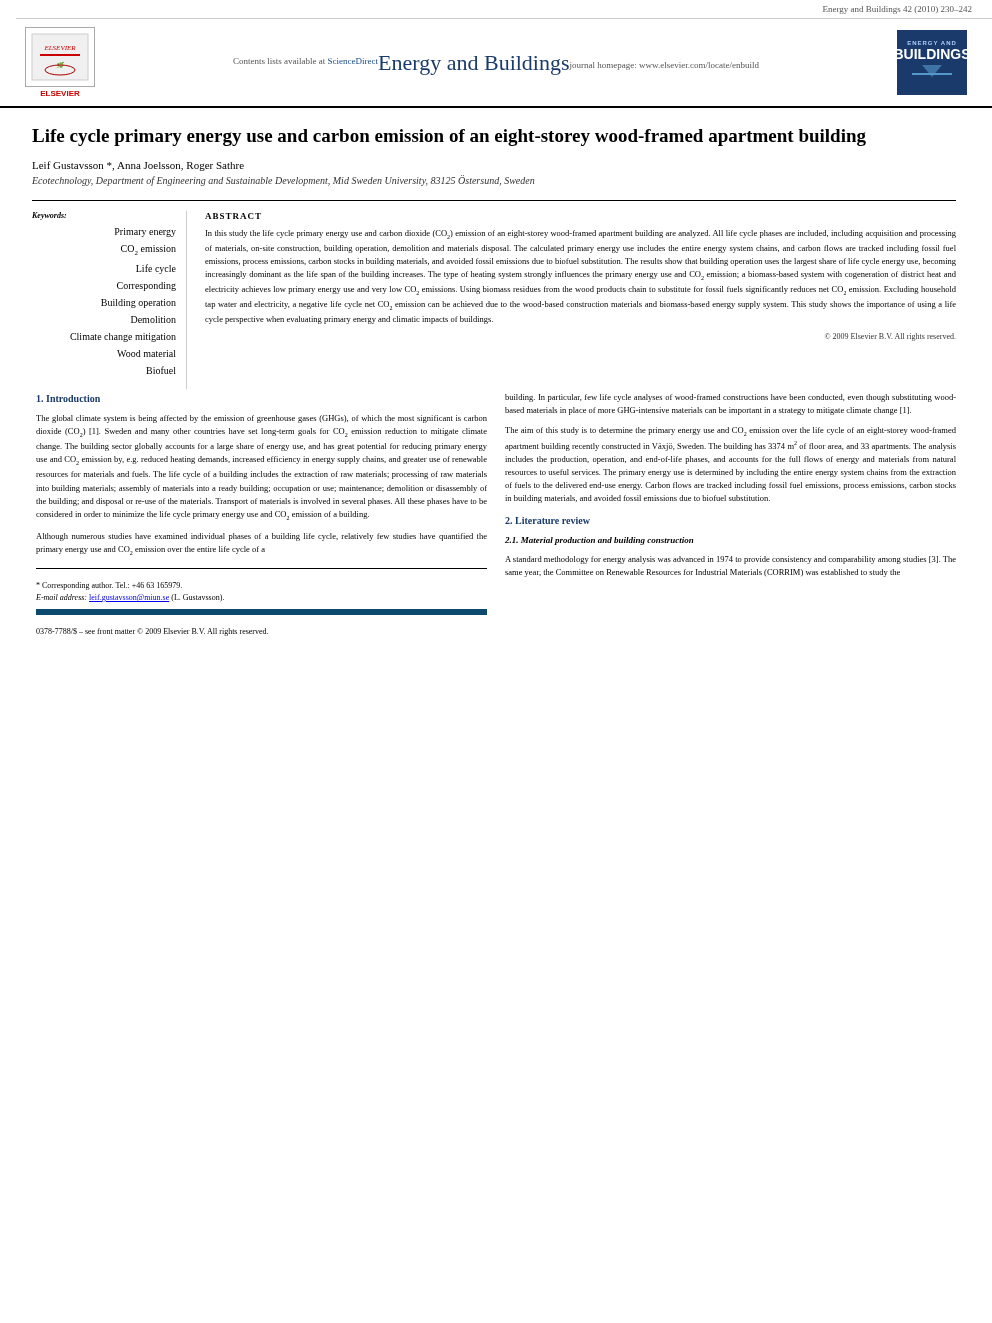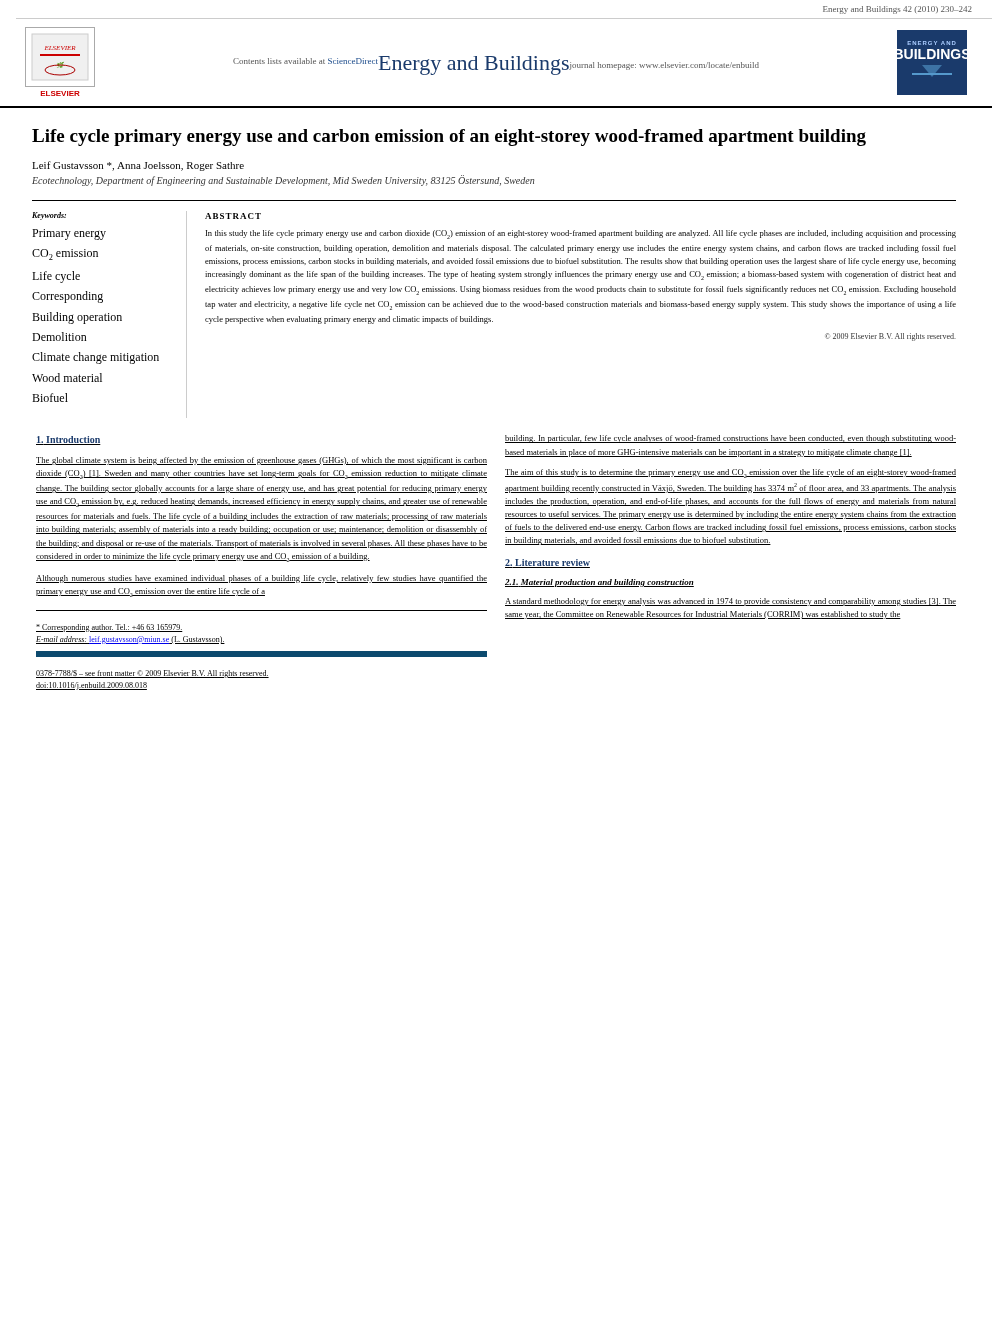--- a/index.html
+++ b/index.html
@@ -187,22 +187,23 @@
       margin-bottom: 3px;
     }
 
     .info-text {
       font-size: 8px;
       line-height: 1.5;
       color: #000;
     }
 
     .keywords-list {
-      font-size: 12px;
+      font-size: 10px;
       line-height: 1.7;
+      text-align: right;
     }
 
     .abstract-section {
       flex: 1;
     }
 
     .section-title-sm {
       font-size: 9px;
       font-weight: bold;
       letter-spacing: 1px;
@@ -221,23 +222,22 @@
       font-size: 8px;
       text-align: right;
       margin-top: 6px;
       color: #333;
     }
 
     
     .two-col {
       display: flex;
       gap: 18px;
-      margin-top: 14px;
+      margin-top: 2px;
       padding: 0;
-      text-decoration: underline;
     }
 
     .col-left, .col-right {
       flex: 1;
       font-size: 8.5px;
       line-height: 1.55;
       text-align: justify;
     }
 
     .section-heading {
@@ -385,21 +385,20 @@
           Although numerous studies have examined individual phases of a building life cycle, relatively few studies have quantified the primary energy use and CO<sub>2</sub> emission over the entire life cycle of a
         </div>
 
         <div class="footnote-area">
           <div>* Corresponding author. Tel.: +46 63 165979.</div>
           <div><em>E-mail address:</em> <a href="#">leif.gustavsson@miun.se</a> (L. Gustavsson).</div>
         </div>
 
         <div class="footnote-area" style="border-top: 6px solid #0c4a6e; margin-top: 5px;">
           <div>0378-7788/$ – see front matter © 2009 Elsevier B.V. All rights reserved.</div>
-          <div>doi:10.1016/j.enbuild.2009.08.018</div>
         </div>
 
       </div>
 
       <div class="col-right">
 
         <div class="body-para">
           building. In particular, few life cycle analyses of wood-framed constructions have been conducted, even though substituting wood-based materials in place of more GHG-intensive materials can be important in a strategy to mitigate climate change [1].
         </div>
 

